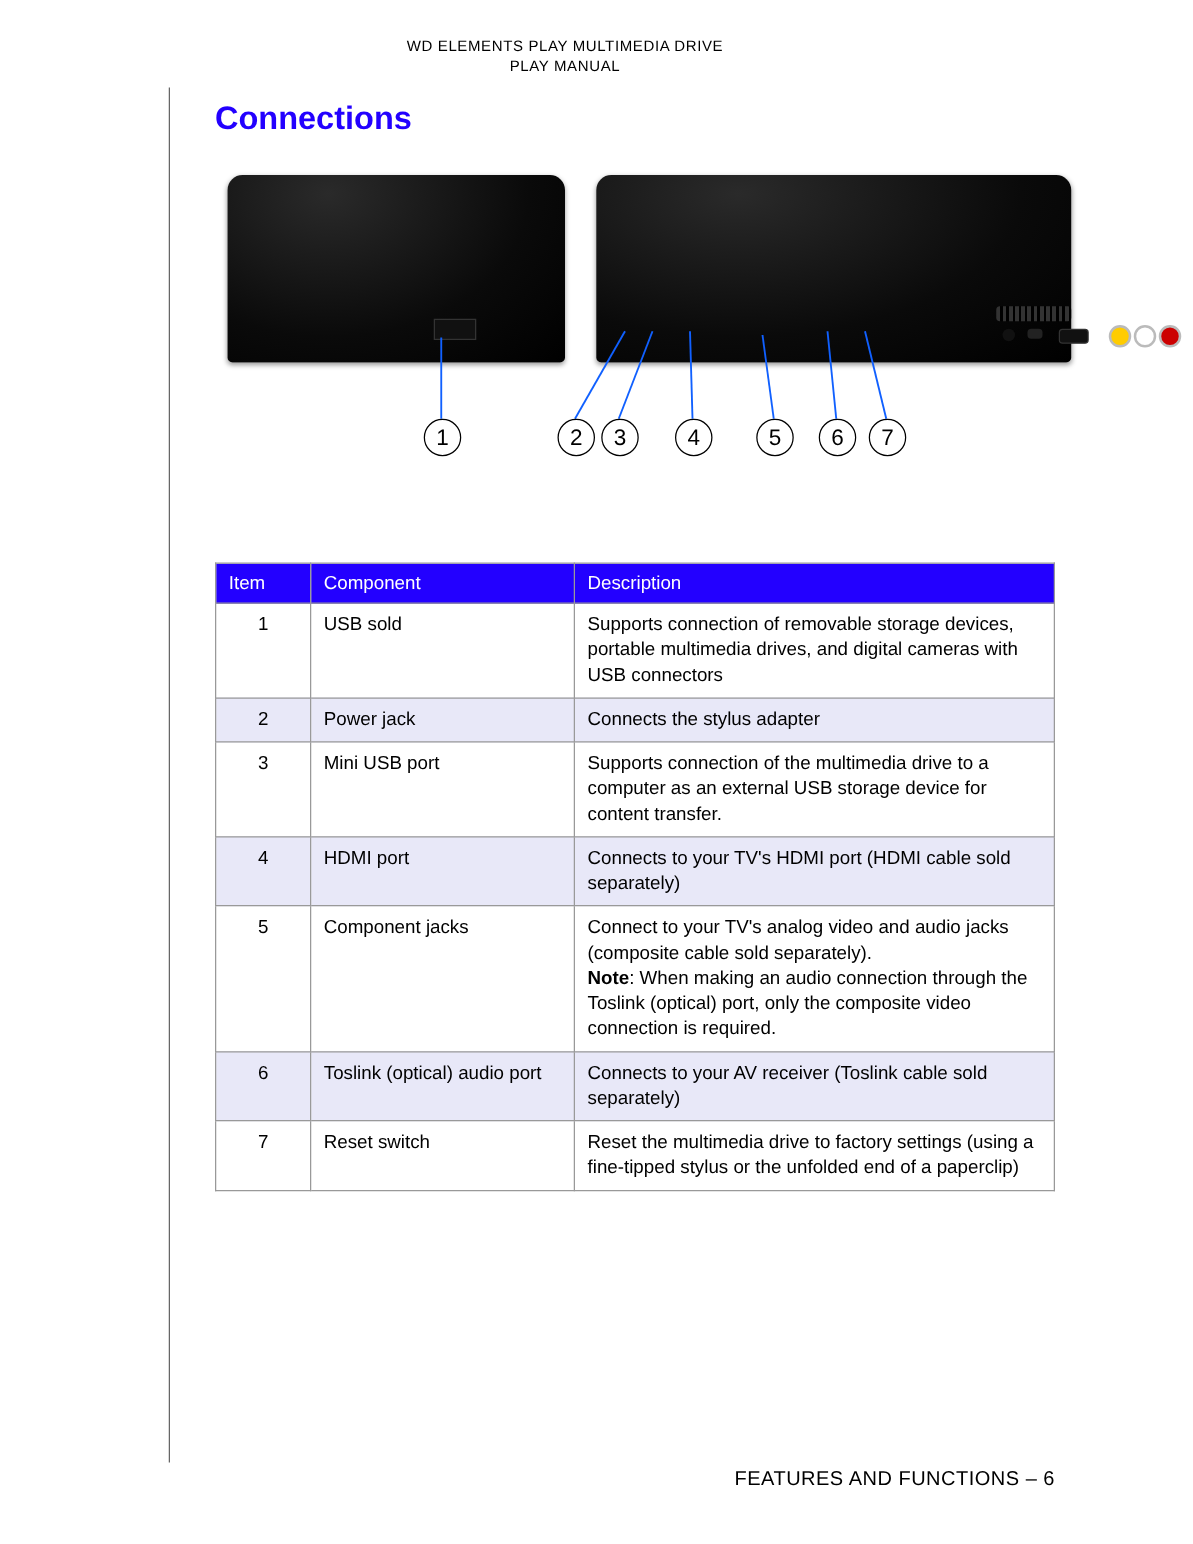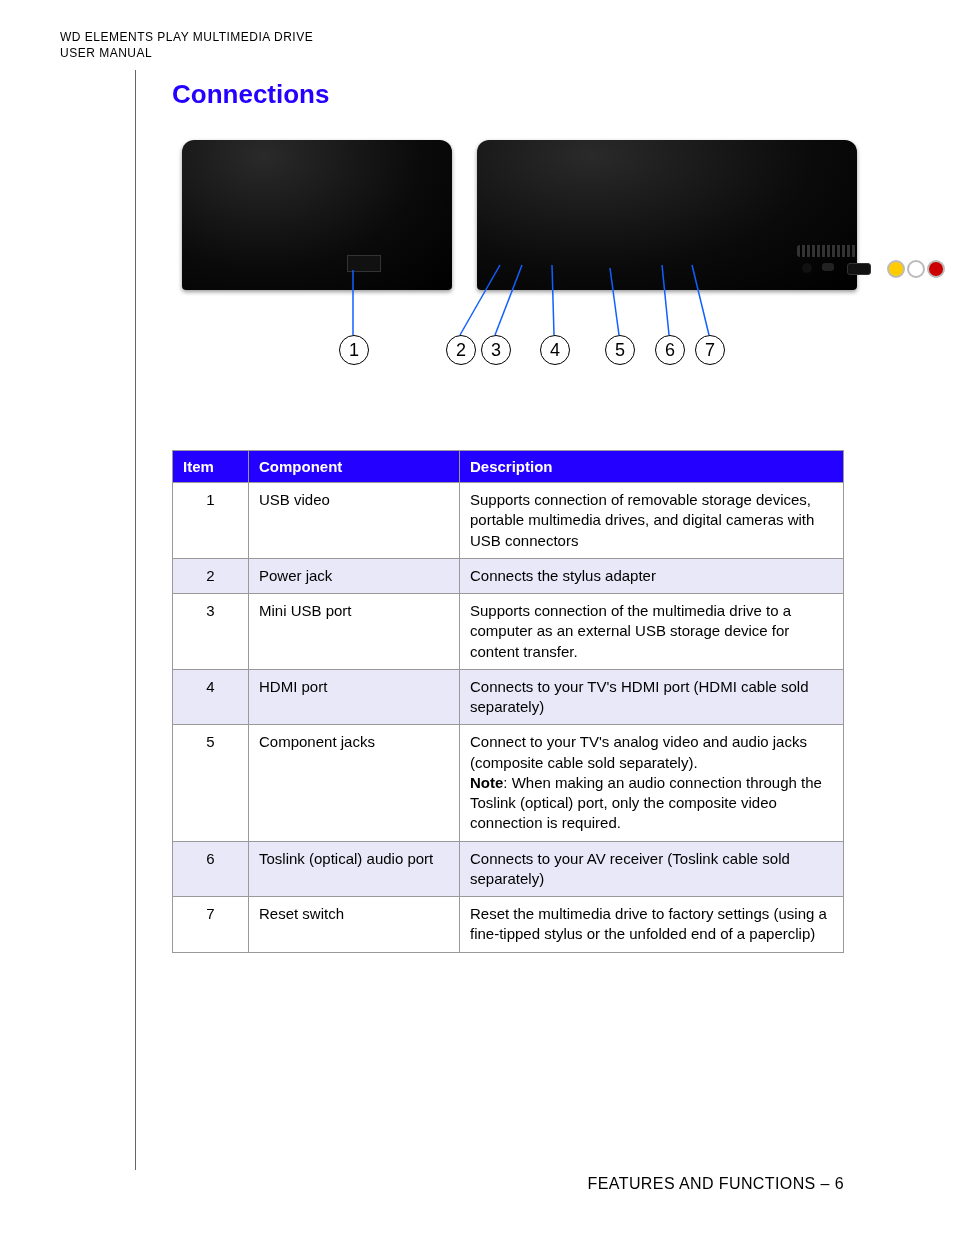--- a/index.html
+++ b/index.html
@@ -11,21 +11,21 @@
     font-size: 15px;
   }
   .page {
     width: 954px;
     height: 1235px;
     position: relative;
     box-sizing: border-box;
     padding: 30px 60px 30px 60px;
   }
   .header-block {
-    text-align: left;
+    text-align: center;
     font-size: 12px;
     letter-spacing: 0.5px;
     line-height: 1.3;
     margin-right: 50px;
   }
   .vline {
     position: absolute;
     left: 135px;
     top: 70px;
     width: 0;
@@ -92,21 +92,21 @@
   
   table.conn {
     width: 100%;
     border-collapse: collapse;
     font-size: 15px;
   }
   table.conn th {
     background: #2300ff;
     color: #fff;
     text-align: left;
-    font-weight: 700;
+    font-weight: 400;
     padding: 7px 10px;
     border: 1px solid #999;
   }
   table.conn td {
     padding: 7px 10px;
     border: 1px solid #999;
     vertical-align: top;
     line-height: 1.35;
   }
   table.conn tr.alt td {
@@ -122,21 +122,21 @@
     letter-spacing: 0.4px;
   }
   .note-bold { font-weight:700; }
 </style>
 </head>
 <body>
 
 <div class="page">
   <div class="header-block">
     <div>WD ELEMENTS PLAY MULTIMEDIA DRIVE</div>
-    <div>USER MANUAL</div>
+    <div>PLAY MANUAL</div>
   </div>
 
   <div class="vline"></div>
 
   <div class="content">
     <h1 class="section-title">Connections</h1>
 
     <div class="diagram">
       <div class="device device1">
         <div class="usb-slot"></div>
@@ -177,21 +177,21 @@
       <thead>
         <tr>
           <th class="col-item">Item</th>
           <th class="col-comp">Component</th>
           <th>Description</th>
         </tr>
       </thead>
       <tbody>
         <tr>
           <td class="col-item">1</td>
-          <td>USB video</td>
+          <td>USB sold</td>
           <td>Supports connection of removable storage devices, portable multimedia drives, and digital cameras with USB connectors</td>
         </tr>
         <tr class="alt">
           <td class="col-item">2</td>
           <td>Power jack</td>
           <td>Connects the stylus adapter</td>
         </tr>
         <tr>
           <td class="col-item">3</td>
           <td>Mini USB port</td>

